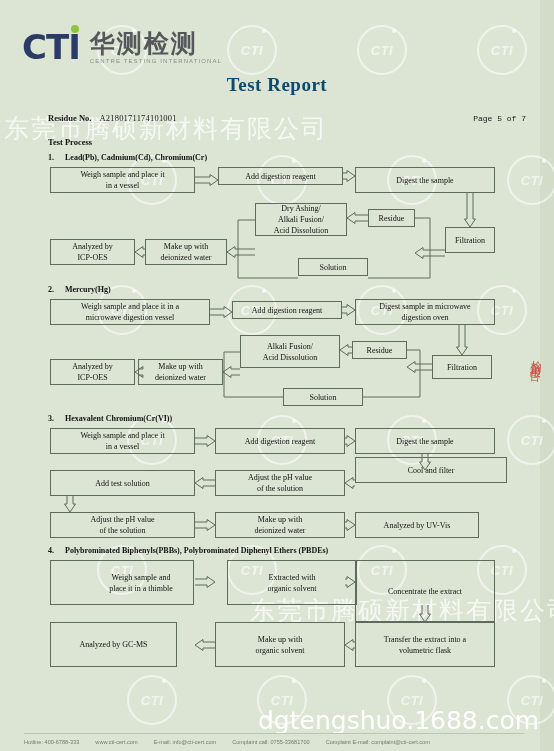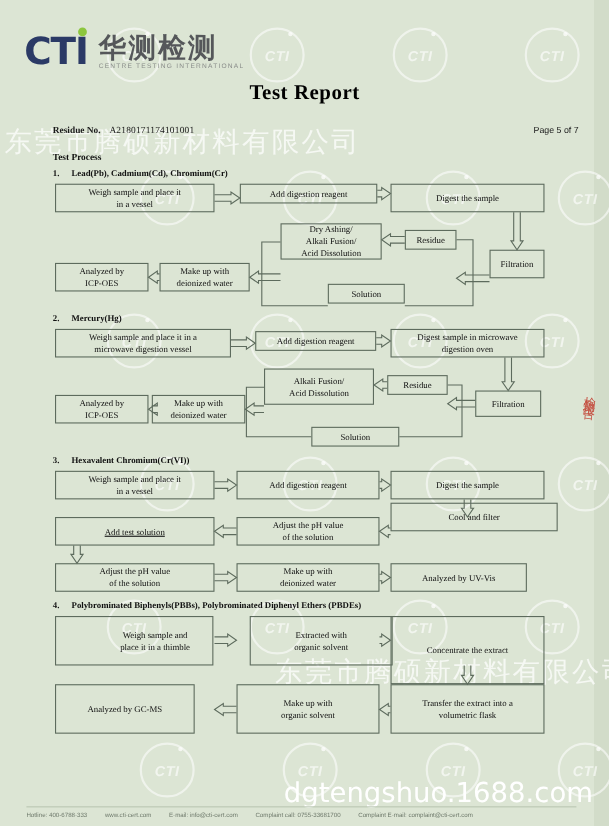--- a/index.html
+++ b/index.html
@@ -80,32 +80,32 @@
   #logo-cn{
     font-family:"DejaVu Sans",sans-serif;
     font-size:25px;line-height:27px;color:#55575a;letter-spacing:2px;font-weight:bold;
   }
   #logo-en{
     font-family:"Liberation Sans",sans-serif;
     font-size:6px;color:#8a8d8a;letter-spacing:1.1px;margin-top:1px;
   }
   #title{
     position:absolute;left:0;top:74px;width:554px;text-align:center;
-    font-family:"Liberation Serif",serif;font-weight:bold;font-size:19px;color:#000000;
+    font-family:"Liberation Serif",serif;font-weight:bold;font-size:19px;color:#0c4a6e;
     letter-spacing:.5px;
   }
   #report-no{
     position:absolute;left:48px;top:113px;
     font-family:"Liberation Serif",serif;font-size:8.5px;font-weight:bold;color:#1a1a1a;
     white-space:nowrap;
   }
   #report-no .val{font-weight:normal;margin-left:8px;letter-spacing:.2px;}
   #page-num{
     position:absolute;right:28px;top:114px;
-    font-family:Liberation Sans, sans-serif;font-size:8px;color:#1a1a1a;
+    font-family:Liberation Mono, monospace;font-size:8px;color:#1a1a1a;
   }
   #test-process{
     position:absolute;left:48px;top:137px;
     font-family:"Liberation Serif",serif;font-weight:bold;font-size:8.5px;color:#111;
   }
   
   .sec-title{
     position:absolute;
     font-family:"Liberation Serif",serif;font-weight:bold;font-size:8px;color:#111;
     white-space:nowrap;
@@ -452,21 +452,21 @@
         <div>
           <span>Cool and filter</span>
         </div>
       </div>
       <div class="fbox" style="left: 215px; top: 470px; width: 130px; height: 26px;">
         <div>
           <span>Adjust the pH value</span>
           <span>of the solution</span>
         </div>
       </div>
-      <div class="fbox" style="left: 50px; top: 470px; width: 145px; height: 26px; text-decoration: underline;">
+      <div class="fbox" style="left: 50px; top: 470px; width: 145px; height: 26px;">
         <div>
           <span>Add test solution</span>
         </div>
       </div>
       <div class="fbox" style="left: 50px; top: 512px; width: 145px; height: 26px;">
         <div>
           <span>Adjust the pH value</span>
           <span>of the solution</span>
         </div>
       </div>

